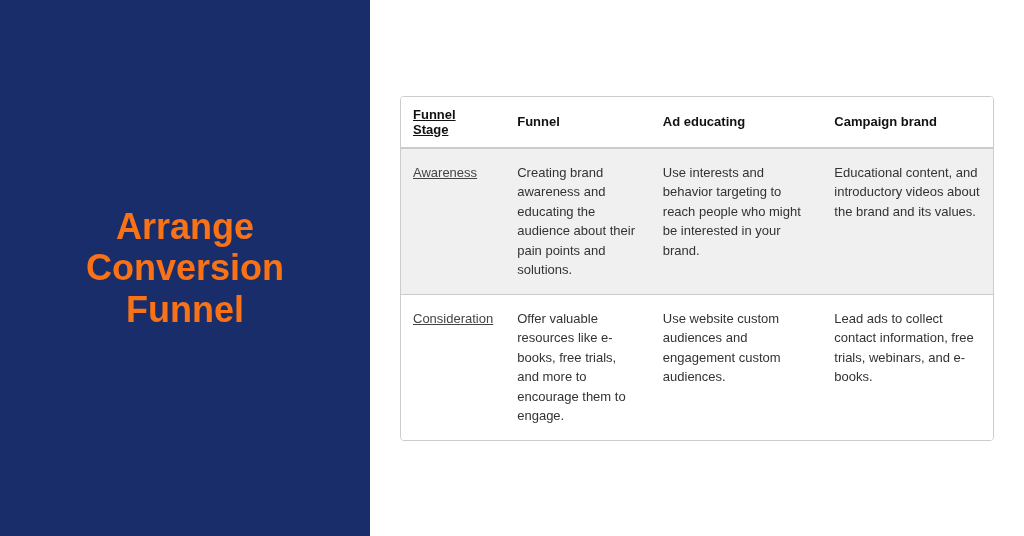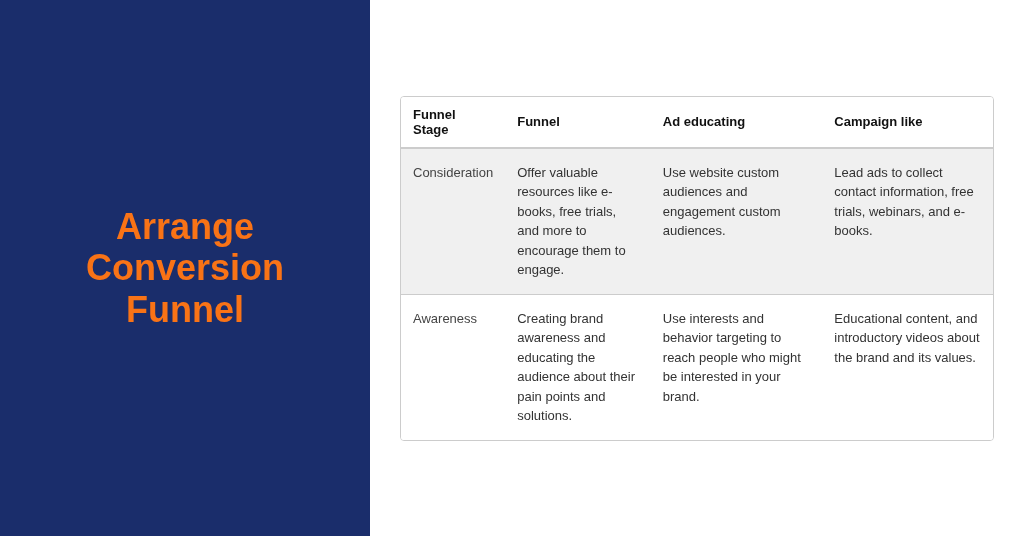--- a/index.html
+++ b/index.html
@@ -94,52 +94,52 @@
       font-size: 13px;
       color: #333333;
     }
 
     td.stage-cell {
       font-weight: 400;
       color: #444444;
       white-space: nowrap;
     }
 
-    .col-stage { width: 100px; }
+    .col-stage { width: 100px; text-decoration: underline; }
     .col-focus { width: 160px; }
     .col-targeting { width: 190px; }
     .col-campaign { width: 190px; }
   </style>
 </head>
 <body>
 
 <div class="left-panel">
   <h1 class="left-title">Arrange Conversion Funnel</h1>
 </div>
 
 <div class="right-panel">
   <div class="table-wrapper">
     <table>
       <thead>
         <tr>
           <th class="col-stage">Funnel Stage</th>
           <th class="col-focus">Funnel</th>
           <th class="col-targeting">Ad educating</th>
-          <th class="col-campaign">Campaign like</th>
+          <th class="col-campaign">Campaign brand</th>
         </tr>
       </thead>
       <tbody>
+        <tr>
+          <td class="stage-cell col-stage">Awareness</td>
+          <td class="col-focus">Creating brand awareness and educating the audience about their pain points and solutions.</td>
+          <td class="col-targeting">Use interests and behavior targeting to reach people who might be interested in your brand.</td>
+          <td class="col-campaign">Educational content, and introductory videos about the brand and its values.</td>
+        </tr>
         <tr>
           <td class="stage-cell col-stage">Consideration</td>
           <td class="col-focus">Offer valuable resources like e-books, free trials, and more to encourage them to engage.</td>
           <td class="col-targeting">Use website custom audiences and engagement custom audiences.</td>
           <td class="col-campaign">Lead ads to collect contact information, free trials, webinars, and e-books.</td>
-        </tr>
-        <tr>
-          <td class="stage-cell col-stage">Awareness</td>
-          <td class="col-focus">Creating brand awareness and educating the audience about their pain points and solutions.</td>
-          <td class="col-targeting">Use interests and behavior targeting to reach people who might be interested in your brand.</td>
-          <td class="col-campaign">Educational content, and introductory videos about the brand and its values.</td>
         </tr>
       </tbody>
     </table>
   </div>
 </div>
 
 </body></html>

